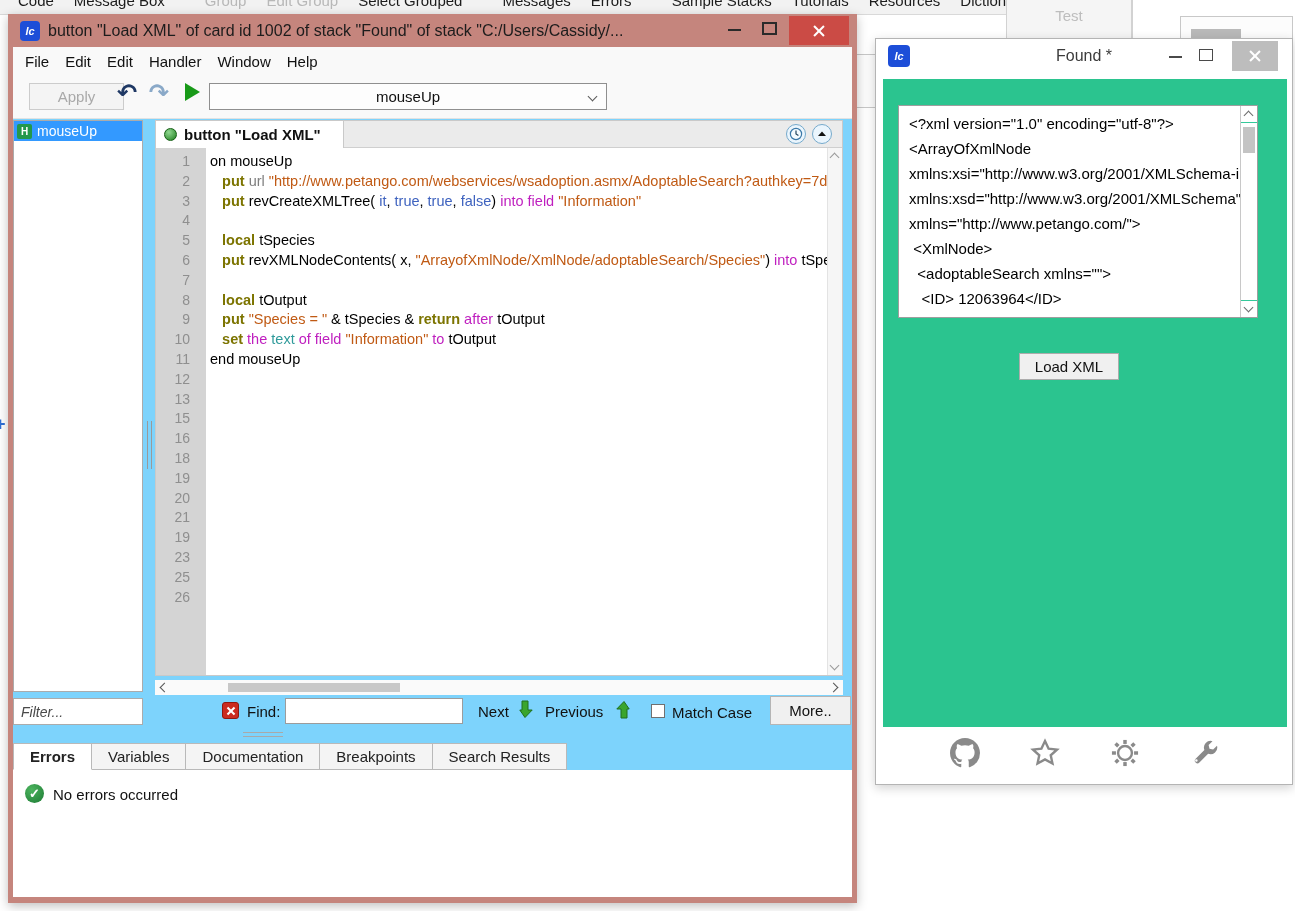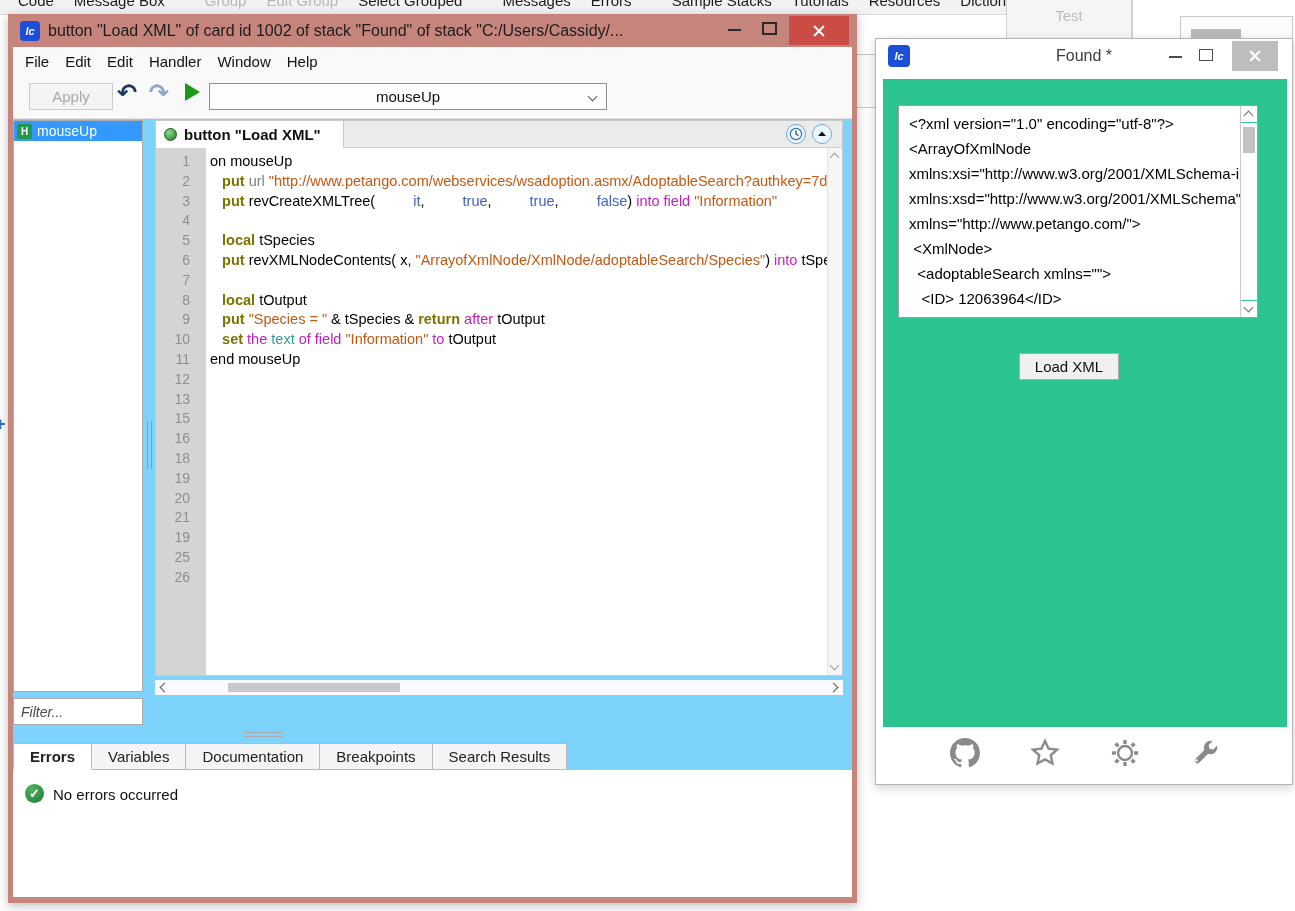--- a/index.html
+++ b/index.html
@@ -47,21 +47,21 @@
   .se-max { position:absolute; right:80px; top:8px; width:15px; height:13px; border:2px solid #2a2a2a; background:transparent; }
   .se-close { position:absolute; right:8px; top:2px; width:60px; height:29px; background:#cb4b45; }
   .se-close .xbars { position:absolute; left:0; top:0; right:0; bottom:0; }
 
   .se-content { position:absolute; left:5px; top:33px; right:5px; bottom:6px; background:#7dd3fc; overflow:hidden; }
 
   .se-menubar { position:absolute; left:0; top:0; width:100%; height:28px; background:#f9f9f9;
     display:flex; align-items:center; padding-left:12px; gap:16px; font-size:15px; color:#111; }
   .se-toolbar { position:absolute; left:0; top:28px; width:100%; height:44px; background:#f9f9f9;
     border-bottom:1px solid #e2e2e2; }
-  .btn-apply { position:absolute; left:16px; top:8px; width:84px; height:27px; background:#f4f4f4;
+  .btn-apply { position:absolute; left:16px; top:8px; width:95px; height:27px; background:#f4f4f4;
     border:1px solid #cccccc; color:#a9a9a9; font-size:15px; text-align:center; line-height:25px; }
   .ico-undo { position:absolute; left:104px; top:4px; font-family:"DejaVu Sans",sans-serif;
     font-size:24px; font-weight:bold; color:#1f3864; }
   .ico-redo { position:absolute; left:136px; top:4px; font-family:"DejaVu Sans",sans-serif;
     font-size:24px; font-weight:bold; color:#8aa9c8; }
   .ico-play { position:absolute; left:172px; top:8px; width:0; height:0;
     border-left:15px solid #189a18; border-top:9px solid transparent; border-bottom:9px solid transparent; }
   .hdl-dropdown { position:absolute; left:196px; top:8px; width:398px; height:27px; background:#fdfdfd;
     border:1px solid #8f8f8f; font-size:15px; color:#111; display:flex; align-items:center; justify-content:center; }
   .hdl-dropdown .chv { position:absolute; right:10px; top:9px; }
@@ -94,21 +94,21 @@
   .code-scroll { position:absolute; right:0; top:0; bottom:0; width:15px; background:#f6f6f6; border-left:1px solid #e3e3e3; }
   .code-scroll .chv { position:absolute; left:3px; border-color:#9a9a9a; }
   #codeRows { position:absolute; left:0; top:4px; right:15px; }
   .code-row { display:flex; height:19.8px; line-height:19.8px; white-space:pre; }
   .code-row .ln { width:42px; text-align:right; padding-right:8px; color:#8f8f8f; font-size:14px; flex:none; }
   .code-row .ct { padding-left:12px; font-size:14.5px; color:#000; overflow:hidden; white-space:pre; }
   .tk-k { font-weight:normal; color:#000;text-align:right; }
   .tk-c { font-weight:bold; color:#7c7400; }
   .tk-p { color:#bf1fbf; }
   .tk-s { color:#c05a14; }
-  .tk-b { color:#3f63bf;margin-left:34px; }
+  .tk-b { color:#3f63bf; }
   .tk-t { color:#2e9a9a; }
   .tk-g { color:#7f7f7f; }
   .tk-n { color:#000; }
 
   .h-scroll { position:absolute; left:142px; top:633px; width:688px; height:15px; background:#fafafa; }
   .h-scroll .thumb { position:absolute; left:73px; top:3px; width:172px; height:9px; background:#c8c8c8; }
   .h-scroll .chv { position:absolute; top:4px; border-color:#555; }
 
   .find-bar { position:absolute; left:142px; top:649px; width:697px; height:32px; font-size:15px; color:#111; }
   .find-x { position:absolute; left:67px; top:6px; width:17px; height:17px; background:#cb2b20;
@@ -289,36 +289,59 @@
               <div class="code-row"><span class="ln">11</span><span class="ct"><span class="tk-k">end</span><span class="tk-n"> mouseUp</span></span></div>
               <div class="code-row"><span class="ln">12</span><span class="ct"></span></div>
               <div class="code-row"><span class="ln">13</span><span class="ct"></span></div>
               <div class="code-row"><span class="ln">15</span><span class="ct"></span></div>
               <div class="code-row"><span class="ln">16</span><span class="ct"></span></div>
               <div class="code-row"><span class="ln">18</span><span class="ct"></span></div>
               <div class="code-row"><span class="ln">19</span><span class="ct"></span></div>
               <div class="code-row"><span class="ln">20</span><span class="ct"></span></div>
               <div class="code-row"><span class="ln">21</span><span class="ct"></span></div>
               <div class="code-row"><span class="ln">19</span><span class="ct"></span></div>
+              <div class="code-row"><span class="ln">23</span><span class="ct"></span></div>
               <div class="code-row"><span class="ln">25</span><span class="ct"></span></div>
               <div class="code-row"><span class="ln">26</span><span class="ct"></span></div>
             </div>
           <div class="code-scroll">
             <span class="chv up thin" style="top:6px;"></span>
             <span class="chv down thin" style="bottom:6px;"></span>
           </div>
         </div>
       </div>
 
       <div class="h-scroll">
         <span class="chv left thin" style="left:6px;"></span>
         <div class="thumb"></div>
         <span class="chv right thin" style="right:6px;"></span>
       </div>
 
+      <div class="find-bar">
+        <div class="find-x">
+            <span class="xbars"></span>
+          </div>
+        <span class="find-label">Find:</span>
+        <input class="find-input" value="" style="">
+        <span class="find-next-label">Next</span>
+        <span class="garrow" style="left:362px;">
+          <svg width="16" height="19" viewBox="0 0 16 19">
+              <path d="M5 1h6v9h4.2L8 17.5 2.8 10H5z" fill="#3aa52d" stroke="#1e6f1e"></path>
+            </svg>
+        </span>
+        <span class="find-prev-label">Previous</span>
+        <span class="garrow" style="left:461px;">
+          <svg width="16" height="19" viewBox="0 0 16 19" style="transform:rotate(180deg)">
+              <path d="M5 1h6v9h4.2L8 17.5 2.8 10H5z" fill="#3aa52d" stroke="#1e6f1e"></path>
+            </svg>
+        </span>
+        <span class="match-box"></span>
+        <span class="match-label">Match Case</span>
+        <div class="btn-more">More..</div>
+      </div>
 
       <div class="h-split">
         <i style="top:1px;"></i>
           <i style="top:5px;"></i>
       </div>
 
       <div class="se-tabs" id="seTabs">
           <div class="se-tab active">Errors</div>
           <div class="se-tab">Variables</div>
           <div class="se-tab">Documentation</div>

